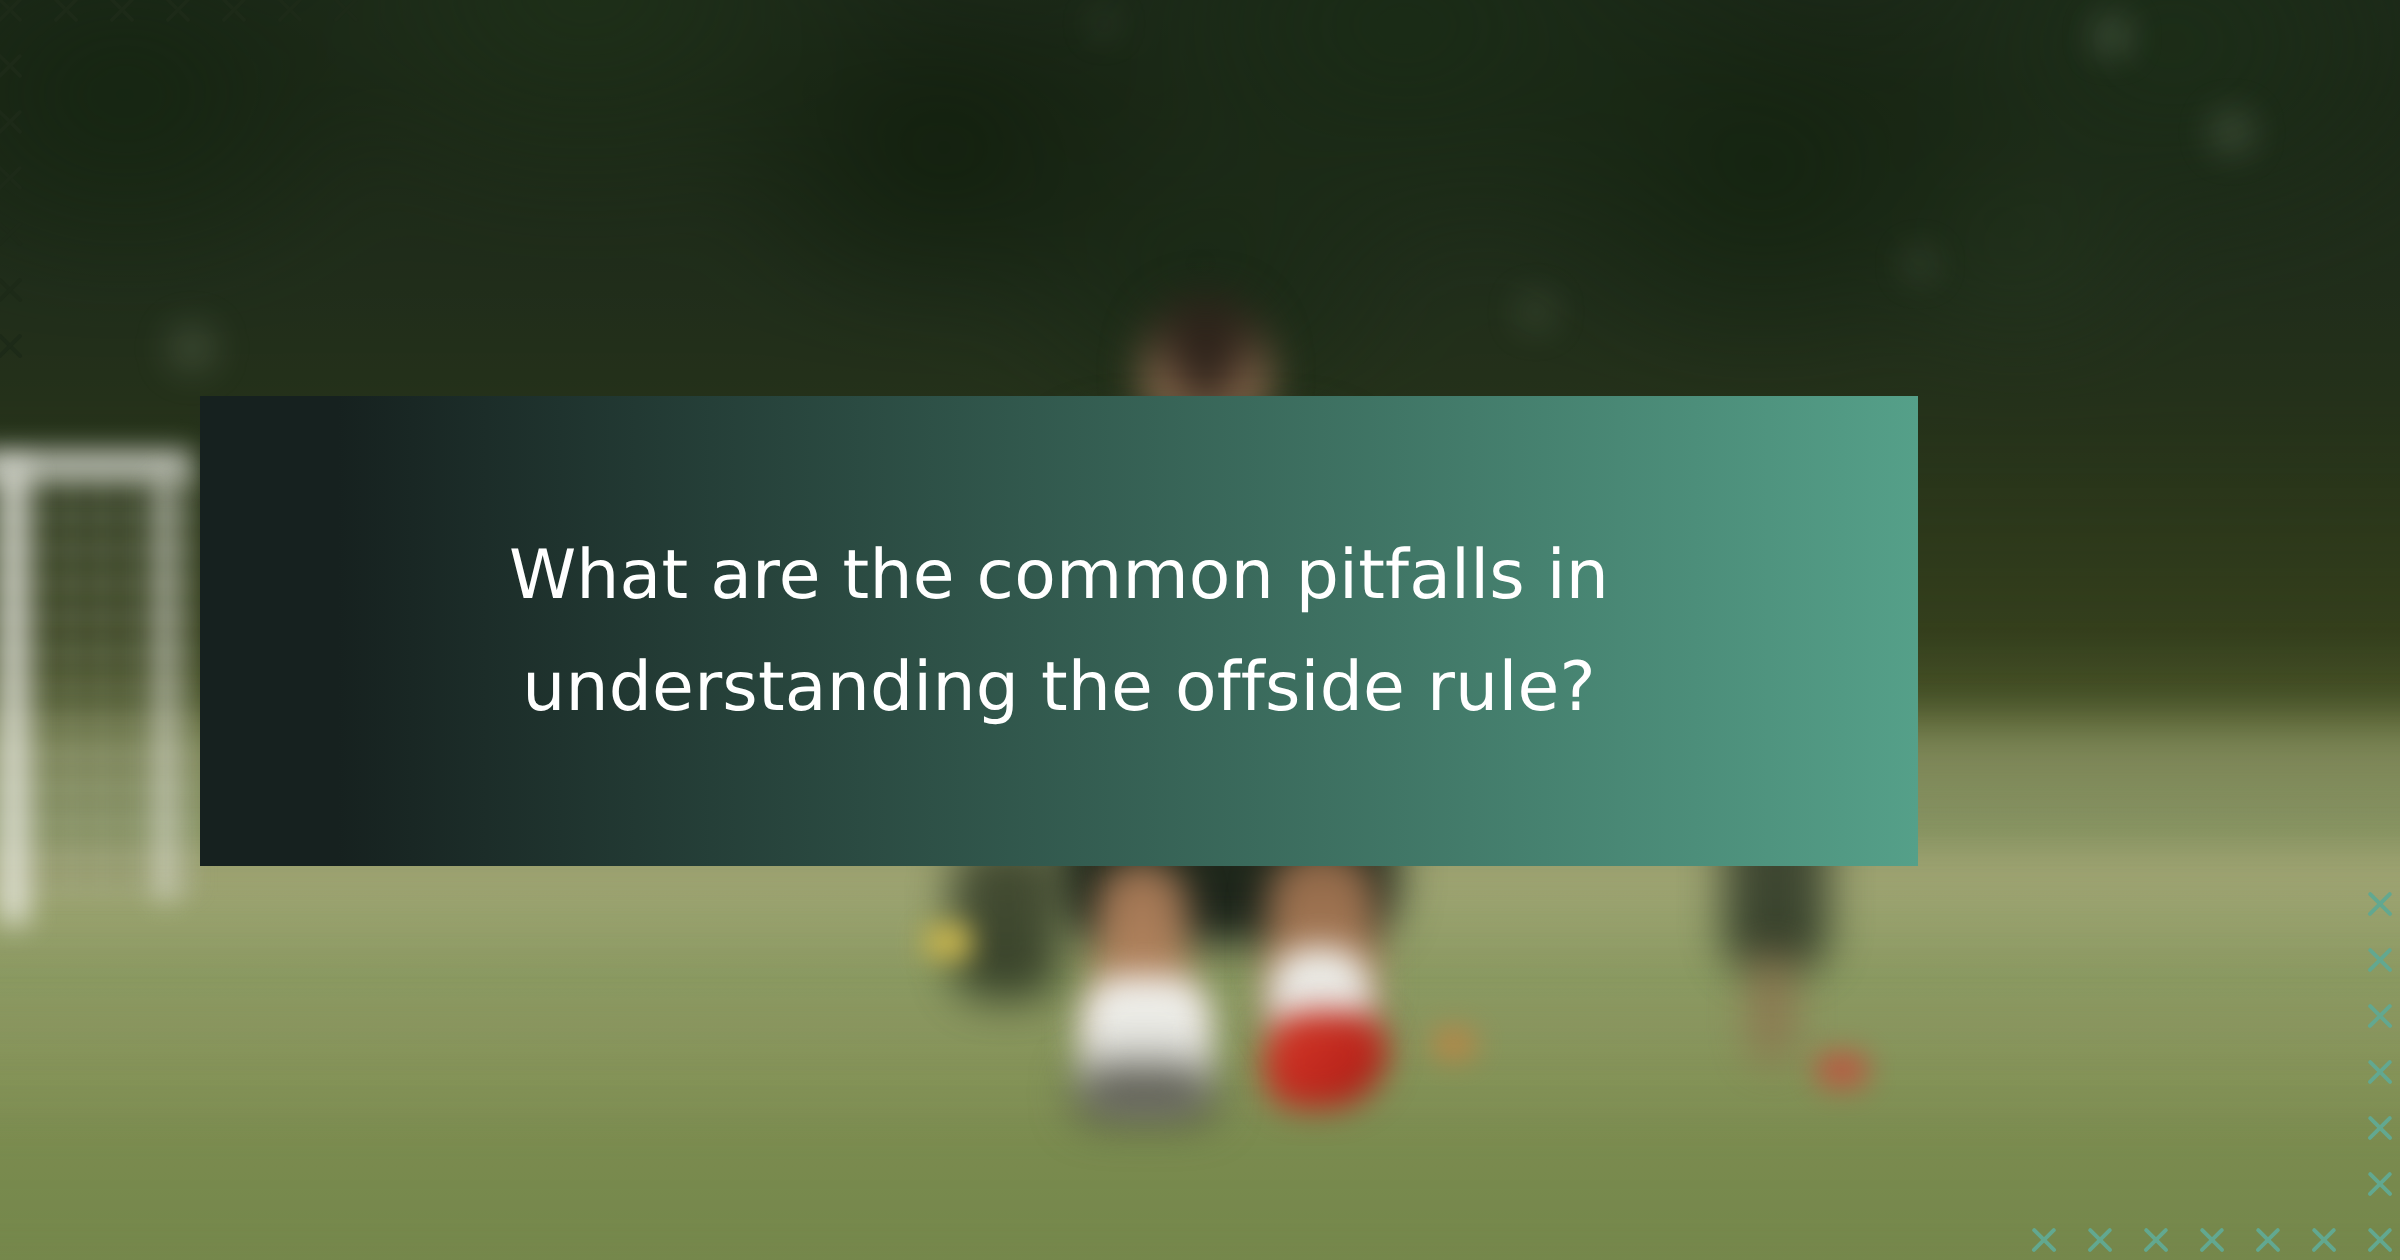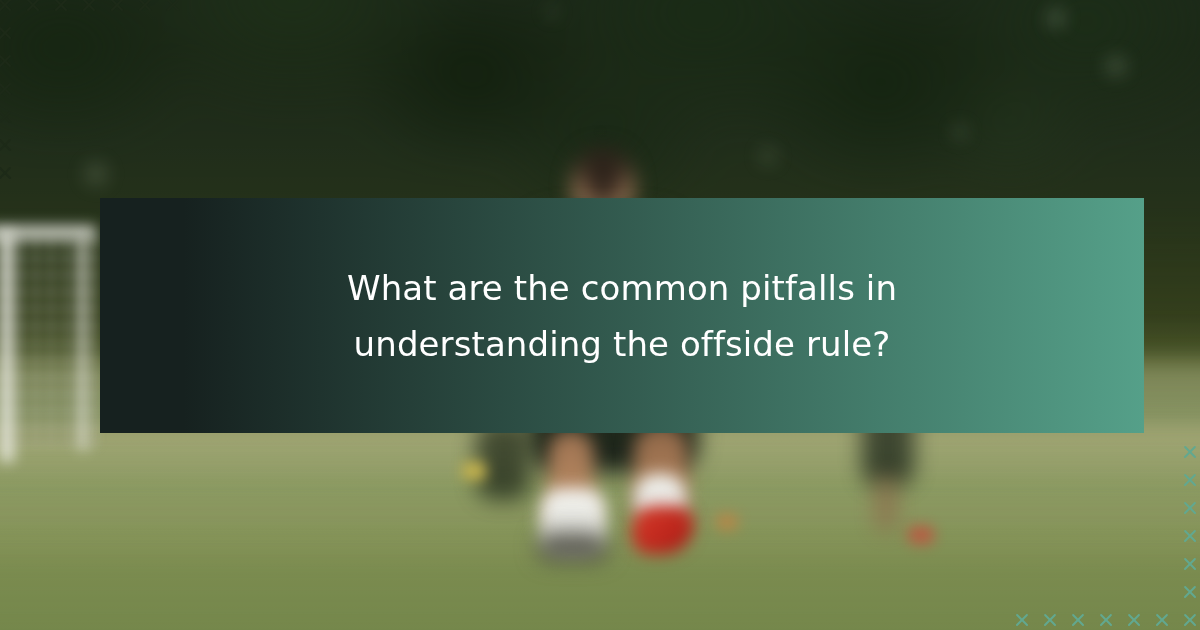--- a/index.html
+++ b/index.html
@@ -282,18 +282,18 @@
       <div class="x-mark" style="left: 1042px; top: 612px; color: rgb(98, 168, 144);"></div>
       <div class="x-mark" style="left: 1014px; top: 612px; color: rgb(98, 168, 144);"></div>
       <div class="x-mark" style="left: 1182px; top: 584px; color: rgb(98, 168, 144);"></div>
       <div class="x-mark" style="left: 1182px; top: 556px; color: rgb(98, 168, 144);"></div>
       <div class="x-mark" style="left: 1182px; top: 528px; color: rgb(98, 168, 144);"></div>
       <div class="x-mark" style="left: 1182px; top: 500px; color: rgb(98, 168, 144);"></div>
       <div class="x-mark" style="left: 1182px; top: 472px; color: rgb(98, 168, 144);"></div>
       <div class="x-mark" style="left: 1182px; top: 444px; color: rgb(98, 168, 144);"></div>
     </div>
 
-  <div class="card" style="left: 100px; top: 198px; width: 1044px; height: 235px; background: linear-gradient(to right, rgb(22, 33, 31) 0%, rgb(22, 33, 31) 8%, rgb(85, 160, 137) 100%);">
+  <div class="card" style="left: 100px; top: 198px; width: 859px; height: 235px; background: linear-gradient(to right, rgb(22, 33, 31) 0%, rgb(22, 33, 31) 8%, rgb(85, 160, 137) 100%);">
     <h1 class="card-title" style="color: rgb(255, 255, 255);">What are the common pitfalls in
 understanding the offside rule?</h1>
   </div>
 
 </div>
 
 </body></html>

